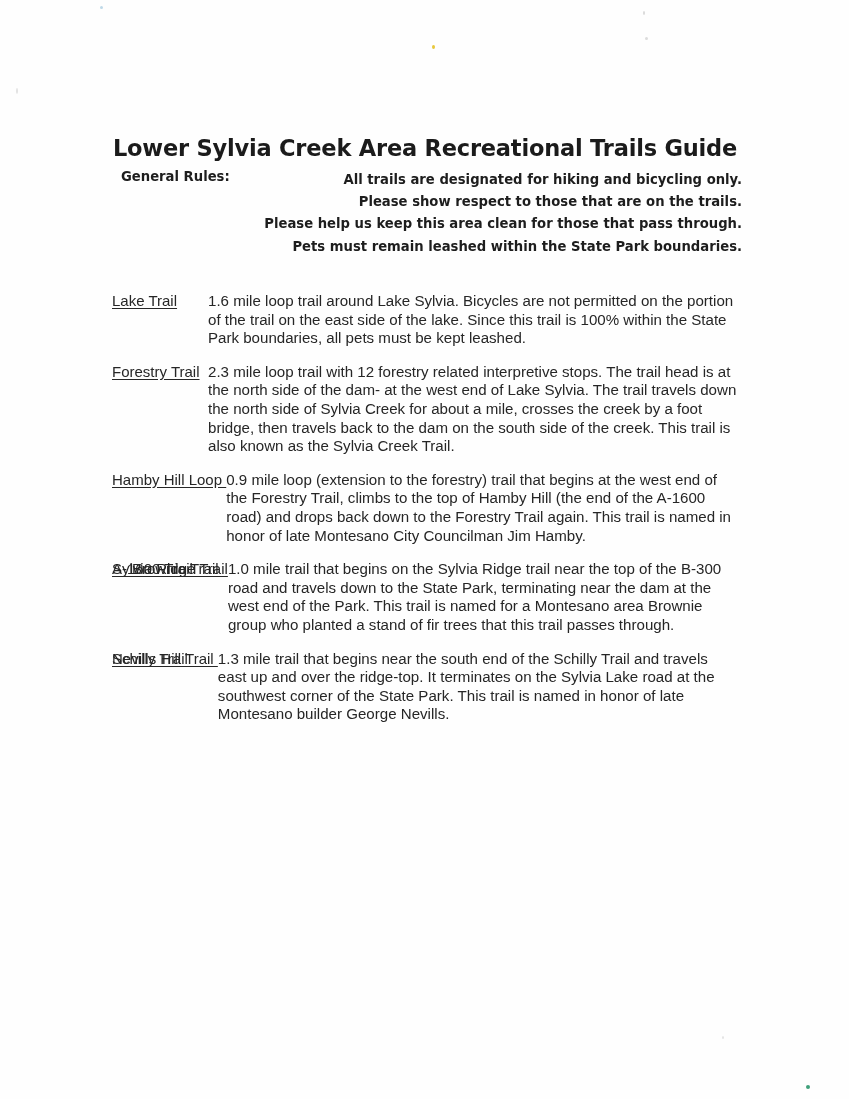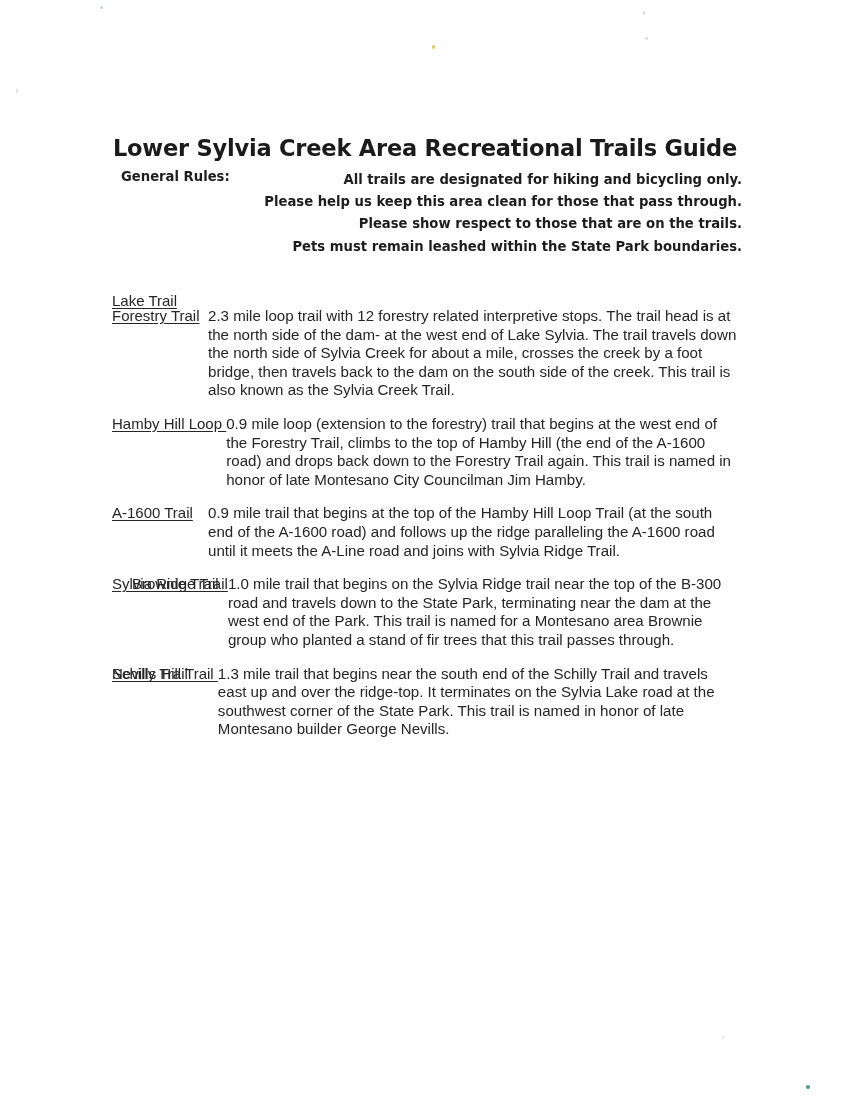--- a/index.html
+++ b/index.html
@@ -138,45 +138,45 @@
 <div class="scan-speck" style="left:722px; top:1036px; width:2px; height:3px; background:#e4e4e4;"></div>
 
 <div class="doc">
 
   <h1 class="doc-title">Lower Sylvia Creek Area Recreational Trails Guide</h1>
 
   <section class="rules-block">
     <div class="rules-label">General Rules:</div>
     <div class="rules-list">
       <div class="rule-line">All trails are designated for hiking and bicycling only.</div>
+      <div class="rule-line">Please show respect to those that are on the trails.</div>
       <div class="rule-line">Please help us keep this area clean for those that pass through.</div>
-      <div class="rule-line">Please show respect to those that are on the trails.</div>
       <div class="rule-line">Pets must remain leashed within the State Park boundaries.</div>
     </div>
   </section>
 
   <section class="trails">
 
     <div class="trail-entry">
       <span class="trail-name">Lake Trail</span>
+      <span class="trail-desc">1.6 mile loop trail around Lake Sylvia. Bicycles are not permitted on the portion of the trail on the east side of the lake.  Since this trail is 100% within the State Park boundaries, all pets must be kept leashed.</span>
     </div>
 
     <div class="trail-entry wide">
       <span class="trail-name">Forestry Trail</span>
       <span class="trail-desc">2.3 mile loop trail with 12 forestry related interpretive stops.  The trail head is at the north side of the dam- at the west end of Lake Sylvia.  The trail travels down the north side of Sylvia Creek for about a mile, crosses the creek by a foot bridge, then travels back to the dam on the south side of the creek.  This trail is also known as the Sylvia Creek Trail.</span>
     </div>
 
     <div class="trail-entry wide">
       <span class="trail-name">Hamby Hill Loop </span>
       <span class="trail-desc">0.9 mile loop (extension to the forestry) trail that begins at the west end of the Forestry Trail, climbs to the top of Hamby Hill (the end of the A-1600 road) and drops back down to the Forestry Trail again.  This trail is named in honor of late Montesano City Councilman Jim Hamby.</span>
     </div>
 
     <div class="trail-entry">
       <span class="trail-name">A-1600 Trail</span>
-      <span class="trail-desc">0.9 mile trail that begins at the top of the Hamby Hill Loop Trail (at the south end of the A-1600 road) and follows up the ridge paralleling the A-1600 road until it meets the A-Line road and joins with Sylvia Ridge Trail.</span>
     </div>
 
     <div class="trail-entry wide">
       <span class="trail-name">Sylvia Ridge Trail</span>
     </div>
 
     <div class="trail-entry wide">
       <span class="trail-name">Brownie Trail</span>
       <span class="trail-desc">1.0 mile trail that begins on the Sylvia Ridge trail near the top of the B-300 road and travels down to the State Park, terminating near the dam at the west end of the Park.  This trail is named for a Montesano area Brownie group who planted a stand of fir trees that this trail passes through.</span>
     </div>

